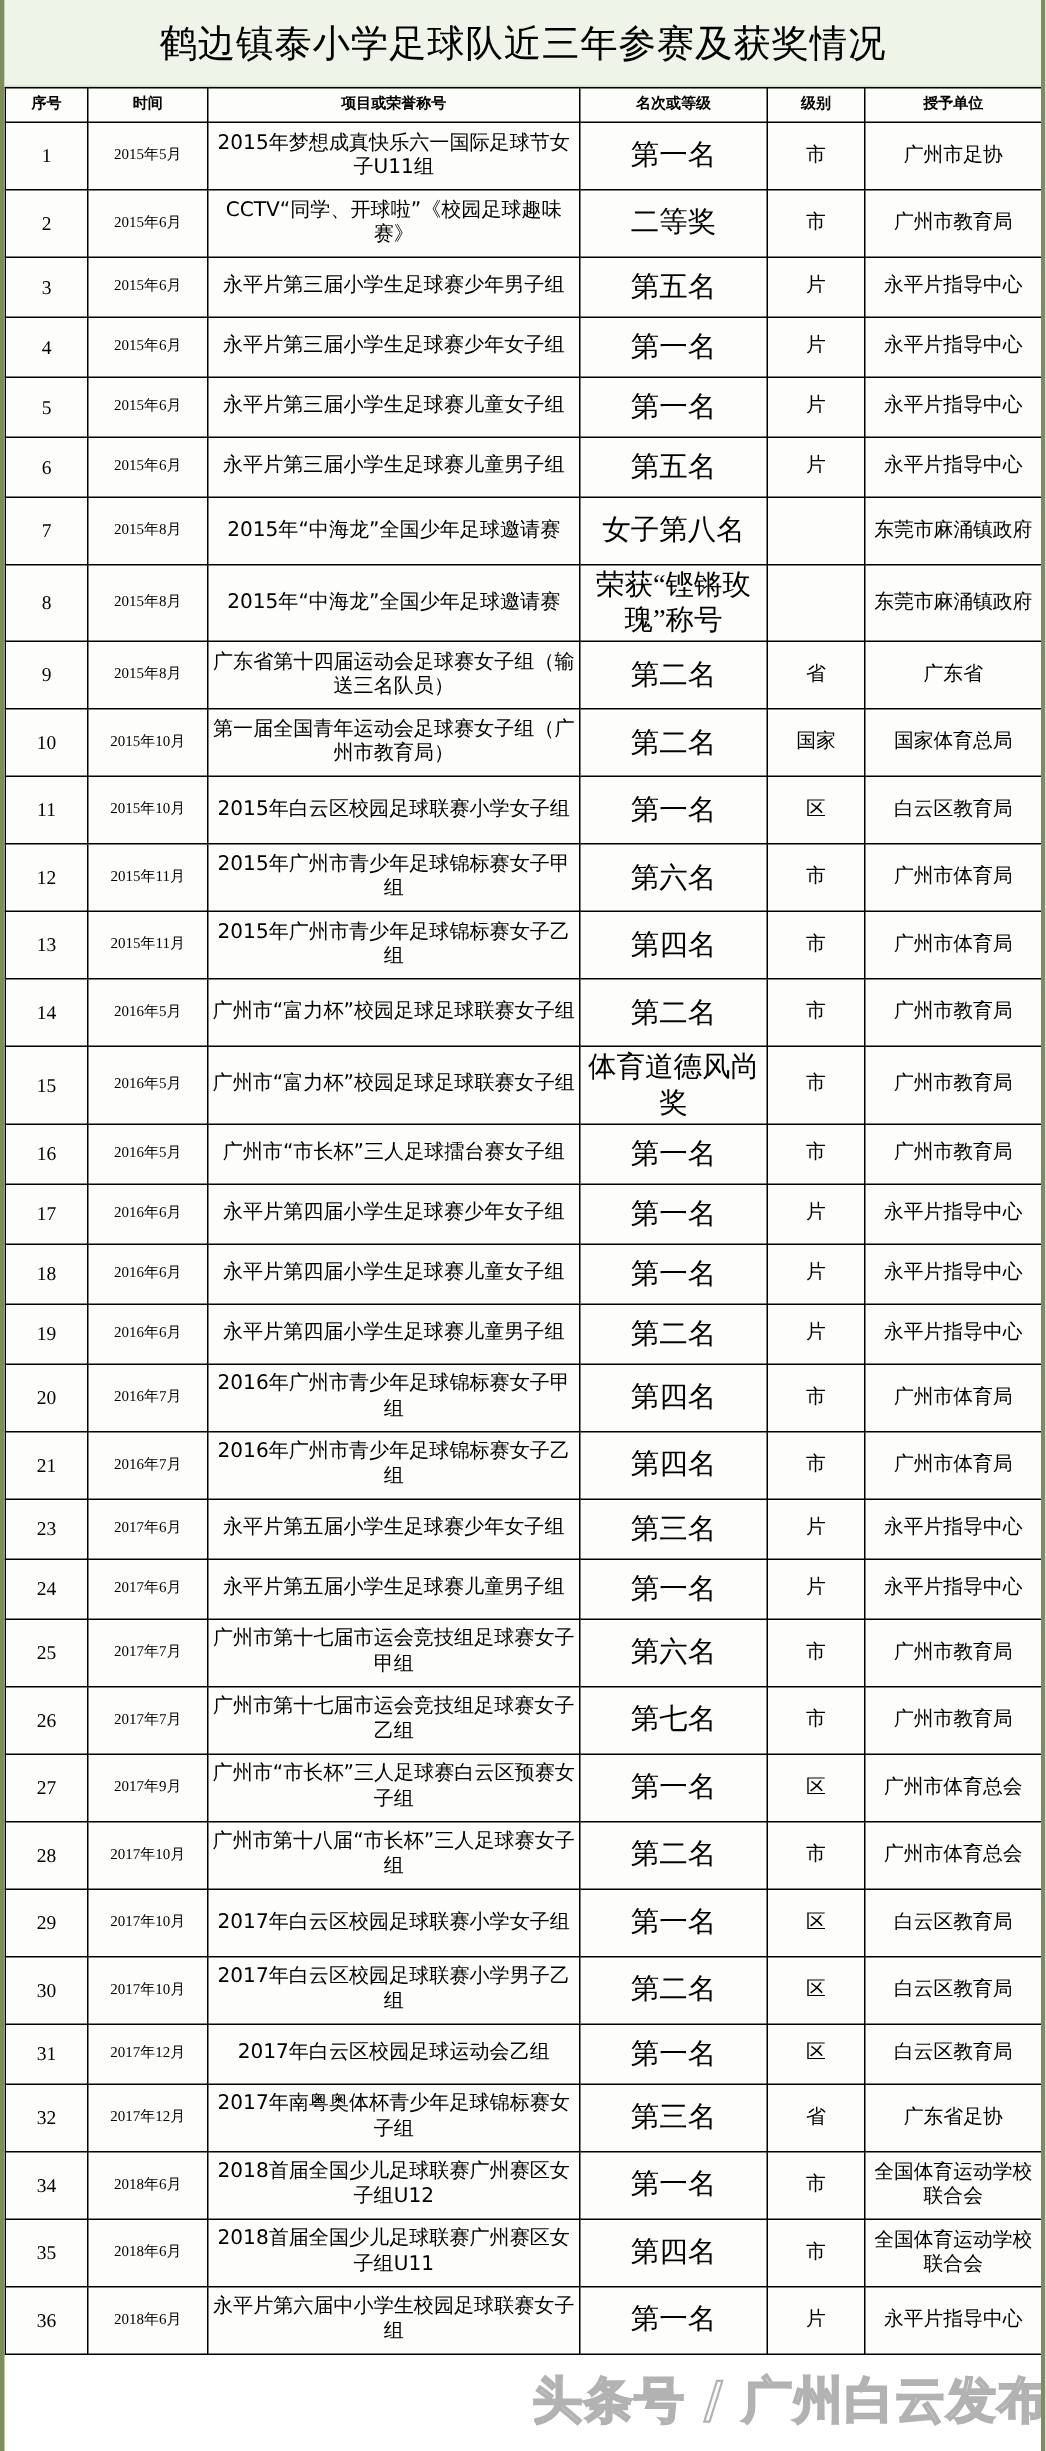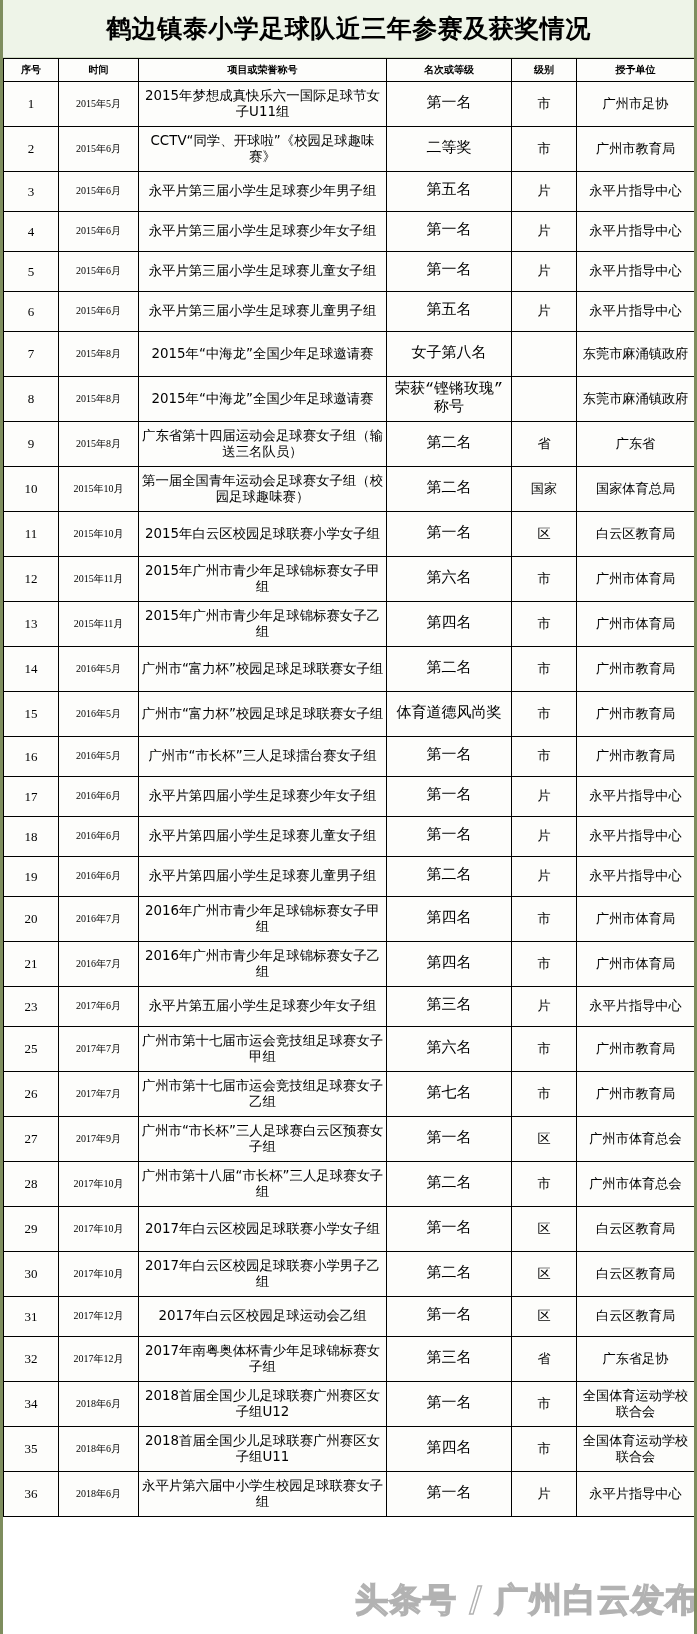--- a/index.html
+++ b/index.html
@@ -32,21 +32,21 @@
     height: 58px;
     background: #eef4e8;
     border-bottom: 1px solid #cfd9c2;
     display: flex;
     align-items: center;
     justify-content: center;
     padding: 0 8px;
   }
   .title-text {
     font-family: "DejaVu Sans", "Liberation Sans", sans-serif;
-    font-weight: bold;
+    font-weight: normal;
     font-size: 25px;
     letter-spacing: 0.5px;
     color: #000000;
     white-space: nowrap;
   }
 
   
   table.award-table {
     width: 100%;
     border-collapse: collapse;
@@ -75,21 +75,21 @@
   col.c-seq   { width: 55px; }
   col.c-time  { width: 80px; }
   col.c-proj  { width: 248px; }
   col.c-rank  { width: 125px; }
   col.c-level { width: 65px; }
   col.c-org   { width: 118px; }
 
   td.seq   { font-size: 13px; font-family: "Liberation Serif", serif; }
   td.time  { font-size: 10px; font-family: "Liberation Serif", serif; }
   td.proj  { font-size: 13.4px; font-family: "DejaVu Sans", "Liberation Sans", sans-serif; padding-left: 3px; padding-right: 3px; }
-  td.rank  { font-size: 15px; font-family: Liberation Mono, monospace; margin-left: 18px; }
+  td.rank  { font-size: 19px; font-family: Liberation Serif, serif; margin-left: 18px; }
   td.level { font-size: 13.2px; font-family: "DejaVu Sans", "Liberation Sans", sans-serif; }
   td.org   { font-size: 13.2px; font-family: "DejaVu Sans", "Liberation Sans", sans-serif; }
 
   tr.r-1line td { height: 35px; }
   tr.r-2line td { height: 40px; }
 
   
   td.proj.wrap { text-align: center; }
 
   
@@ -213,21 +213,21 @@
           <td class="seq">9</td>
           <td class="time">2015年8月</td>
           <td class="proj wrap">广东省第十四届运动会足球赛女子组（输送三名队员）</td>
           <td class="rank">第二名</td>
           <td class="level">省</td>
           <td class="org">广东省</td>
         </tr>
         <tr class="r-2line">
           <td class="seq">10</td>
           <td class="time">2015年10月</td>
-          <td class="proj wrap">第一届全国青年运动会足球赛女子组（校园足球趣味赛）</td>
+          <td class="proj wrap">第一届全国青年运动会足球赛女子组（广州市教育局）</td>
           <td class="rank">第二名</td>
           <td class="level">国家</td>
           <td class="org">国家体育总局</td>
         </tr>
         <tr class="r-2line">
           <td class="seq">11</td>
           <td class="time">2015年10月</td>
           <td class="proj wrap">2015年白云区校园足球联赛小学女子组</td>
           <td class="rank">第一名</td>
           <td class="level">区</td>
@@ -311,20 +311,28 @@
           <td class="proj wrap">2016年广州市青少年足球锦标赛女子乙组</td>
           <td class="rank">第四名</td>
           <td class="level">市</td>
           <td class="org">广州市体育局</td>
         </tr>
         <tr class="r-1line">
           <td class="seq">23</td>
           <td class="time">2017年6月</td>
           <td class="proj">永平片第五届小学生足球赛少年女子组</td>
           <td class="rank">第三名</td>
+          <td class="level">片</td>
+          <td class="org">永平片指导中心</td>
+        </tr>
+        <tr class="r-1line">
+          <td class="seq">24</td>
+          <td class="time">2017年6月</td>
+          <td class="proj">永平片第五届小学生足球赛儿童男子组</td>
+          <td class="rank">第一名</td>
           <td class="level">片</td>
           <td class="org">永平片指导中心</td>
         </tr>
         <tr class="r-2line">
           <td class="seq">25</td>
           <td class="time">2017年7月</td>
           <td class="proj wrap">广州市第十七届市运会竞技组足球赛女子甲组</td>
           <td class="rank">第六名</td>
           <td class="level">市</td>
           <td class="org">广州市教育局</td>

